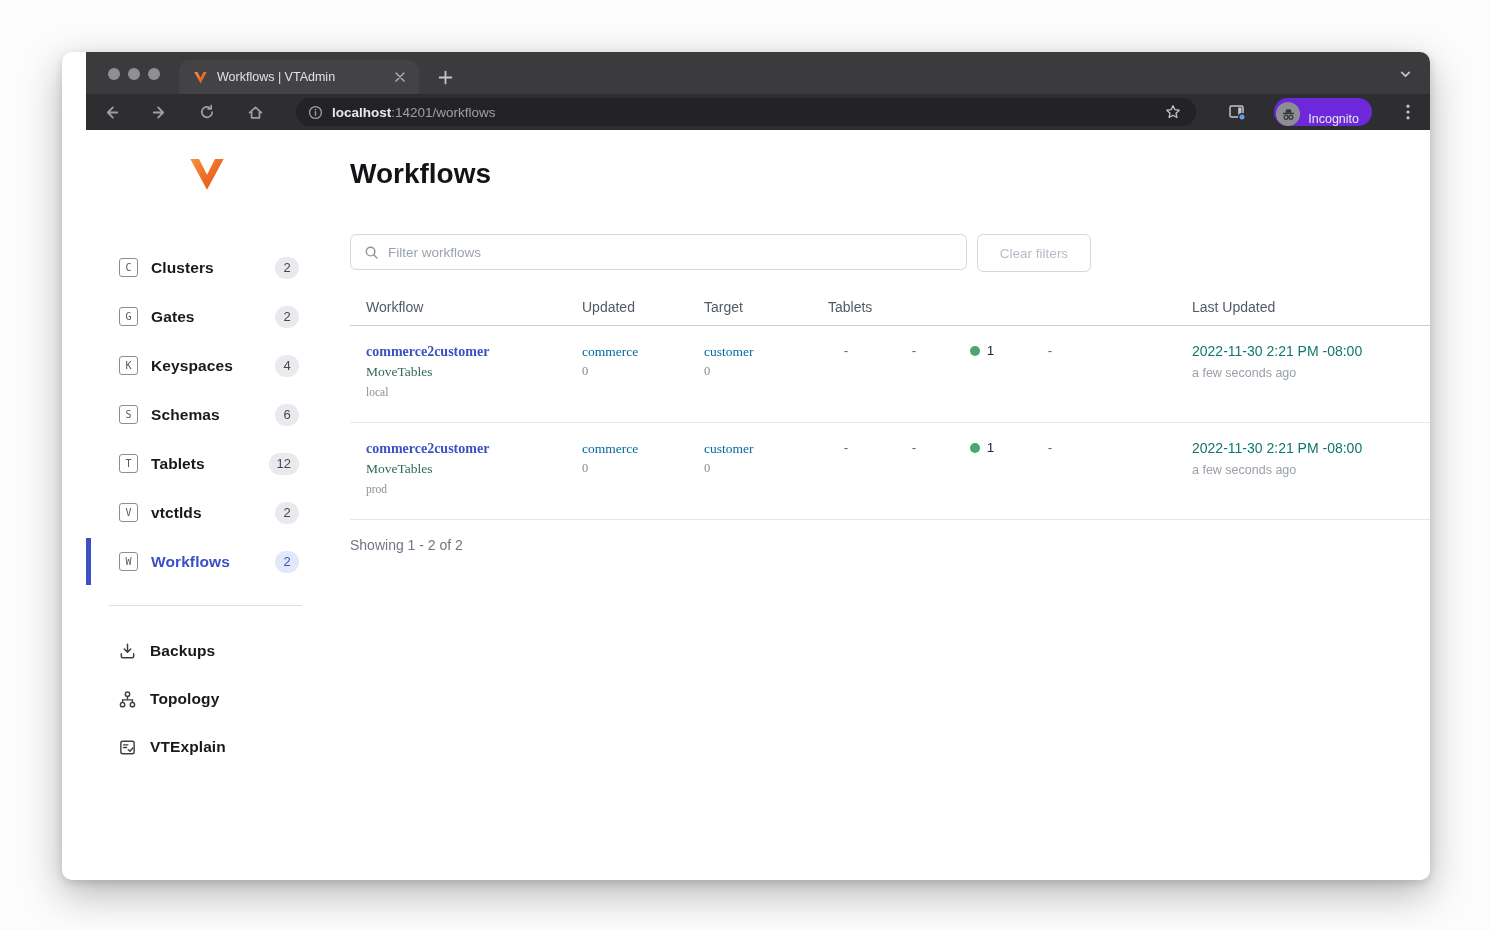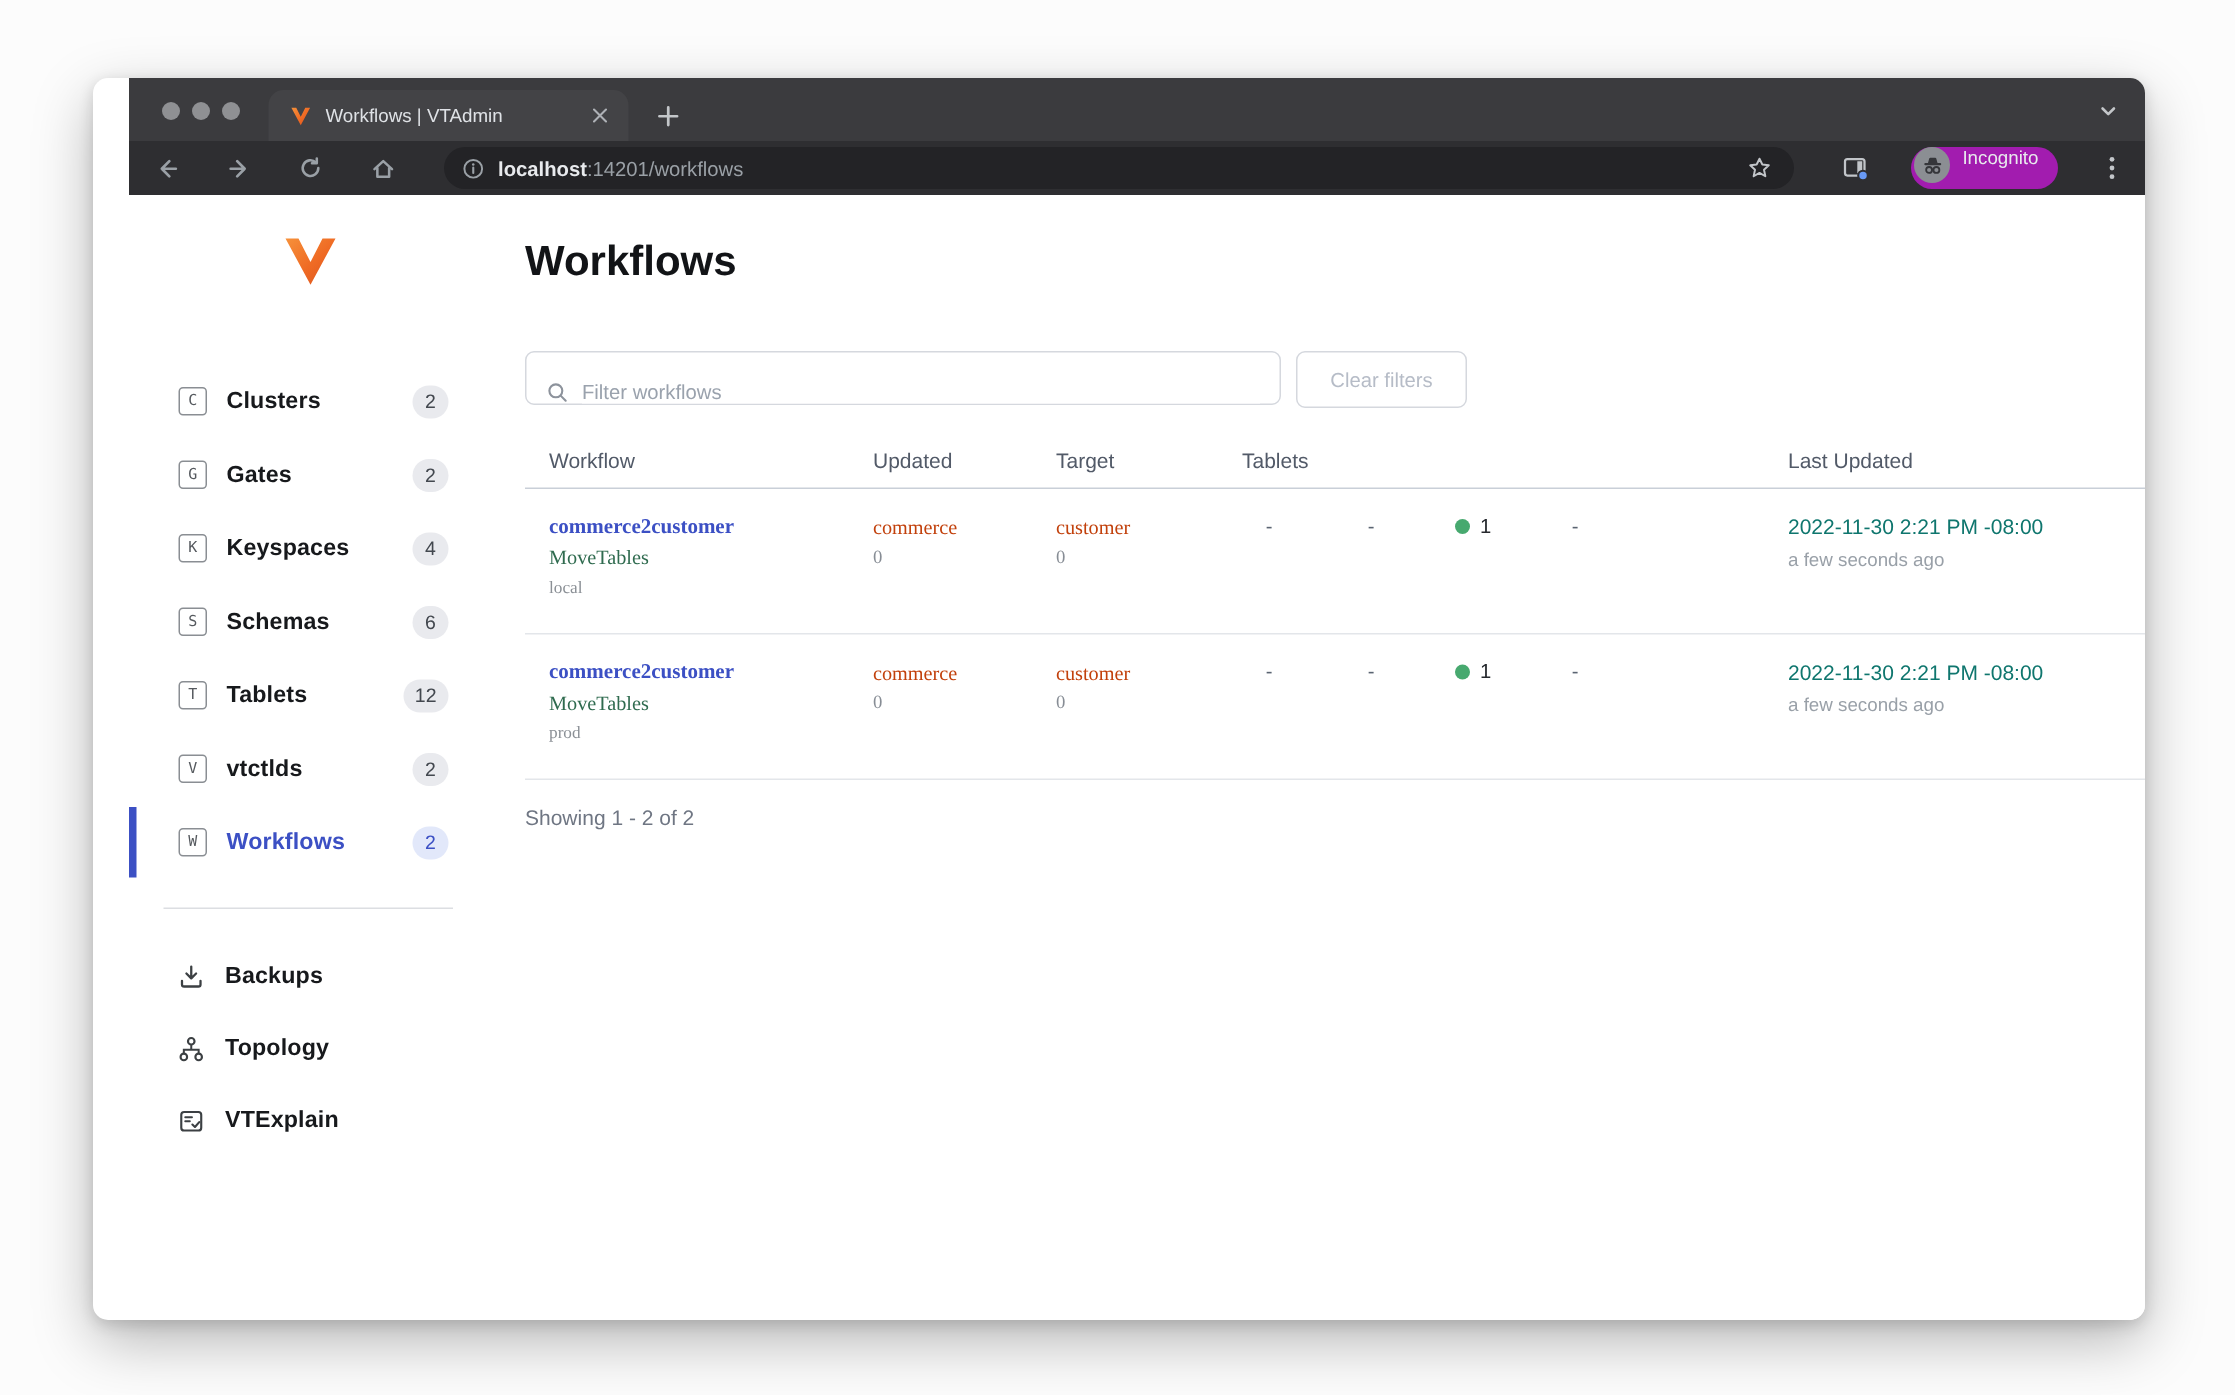--- a/index.html
+++ b/index.html
@@ -26,21 +26,21 @@
   
   .toolbar { height:36px; background:#2e2e31; display:flex; align-items:center; padding:0 10px; gap:18px; }
   .nav-btn { width:30px; height:28px; display:grid; place-items:center; border-radius:50%; flex-shrink:0; }
   .url-bar { flex:1; height:28px; background:#232326; border-radius:14px; margin:0 8px;
              display:flex; align-items:center; padding:0 12px; gap:9px; min-width:0; }
   .url-text { font-size:13.5px; white-space:nowrap; overflow:hidden; }
   .url-host { color:#e8eaed; font-weight:bold; }
   .url-rest { color:#9aa0a6; }
   .star-btn { margin-left:auto; display:grid; place-items:center; width:22px; height:22px; }
   .side-panel-btn { width:30px; height:28px; display:grid; place-items:center; position:relative; flex-shrink:0; }
-  .incognito-badge { height:28px; background:#a21caf; border-radius:14px; display:flex; align-items:flex-start;
+  .incognito-badge { height:28px; background:#6d28d9; border-radius:14px; display:flex; align-items:flex-end;
                      gap:8px; padding:0 13px 0 2px; margin:0 6px 0 4px; flex-shrink:0; }
   .incognito-avatar { width:24px; height:24px; border-radius:50%; background:#8b8e93; display:grid; place-items:center; }
   .incognito-label { color:#e8eaed; font-size:12.5px; }
   .kebab-btn { width:24px; height:28px; display:grid; place-items:center; flex-shrink:0; }
 
   
   .content { display:flex; height:750px; background:#fff; }
 
   
   .sidebar { position:relative; width:220px; flex-shrink:0; }
@@ -57,38 +57,38 @@
   .nav-item.active .nav-count { background:#e2e8fa; color:#3c50c4; }
   .sidebar-divider { position:absolute; top:475px; left:23px; right:4px; border-top:1px solid #dcdee2; }
   .side-tools { position:absolute; top:497px; left:0; right:0; }
   .tool-item { height:48px; display:flex; align-items:center; padding:0 7px 0 31px; cursor:pointer; }
   .tool-icon { width:21px; height:21px; margin-right:12px; display:grid; place-items:center; flex-shrink:0; }
 
   
   .main { flex:1; padding:26px 23px 0 44px; }
   .page-title { font-size:28px; font-weight:bold; color:#121417; line-height:36px; }
   .filter-row { margin-top:42px; display:flex; gap:10px; }
-  .filter-box { width:504px; height:36px; border:1px solid #d5d8de; border-radius:6px;
-                display:flex; align-items:flex-end; padding:0 13px; gap:9px; background:#fff; }
+  .filter-box { width:617px; height:36px; border:1px solid #d5d8de; border-radius:6px;
+                display:flex; align-items:center; padding:0 13px; gap:9px; background:#fff; }
   .filter-box input { border:none; outline:none; flex:1; font-size:13.5px; color:#202124; font-family:"Liberation Sans", sans-serif; }
   .filter-box input::placeholder { color:#9aa2ad; }
   .clear-filters-btn { width:114px; height:38px; border:1px solid #d5d8de; border-radius:6px; background:#fff;
                        color:#b6bcc7; font-size:13.5px; font-family:"Liberation Sans", sans-serif; cursor:default; }
 
   .workflow-table { margin-top:27px; width:1080px; }
   .thead, .trow { display:grid; grid-template-columns:216px 122px 124px 364px 1fr; }
   .thead { padding-bottom:10px; border-bottom:1px solid #c9cfd8; }
   .th { font-size:14px; color:#525a68; padding-left:16px; }
   .trow { padding:16px 0 21px; border-bottom:1px solid #e3e6ea; align-items:start; }
   .cell { padding-left:16px; }
   .mono { font-family:Liberation Serif, serif; }
   .wf-name { font-size:14px; font-weight:bold; color:#3c50c4; line-height:20px; cursor:pointer; }
   .wf-type { font-size:13.5px; color:#2f6b4f; line-height:20px; }
   .wf-cluster { font-size:11.5px; color:#8b9096; line-height:17px; margin-top:2px; }
-  .ks-link { font-size:13.5px; color:#c2410c; line-height:20px; cursor:pointer; }
+  .ks-link { font-size:13.5px; color:#0369a1; line-height:20px; cursor:pointer; }
   .shard { font-size:12.5px; color:#878d95; line-height:19px; }
   .streams-cell { display:flex; padding-left:0; padding-top:1px; }
   .stream-slot { width:68px; display:flex; justify-content:center; align-items:center; gap:7px;
                  font-size:13.5px; color:#5a6472; }
   .stream-dot { width:10px; height:10px; border-radius:50%; background:#47a96f; }
   .stream-count { color:#26292e; }
   .lu-date { font-size:14px; color:#0f766e; line-height:19px; }
   .lu-ago { font-size:12.5px; color:#99a0a8; margin-top:5px; }
   .table-footer { margin-top:17px; font-size:14px; color:#6f7683; }
 </style>

